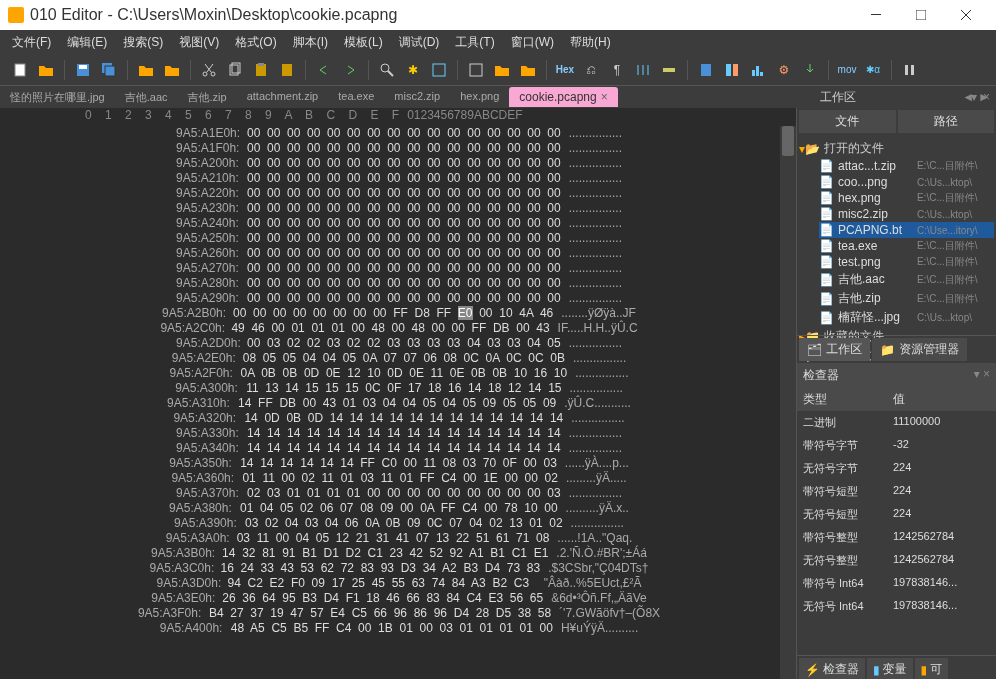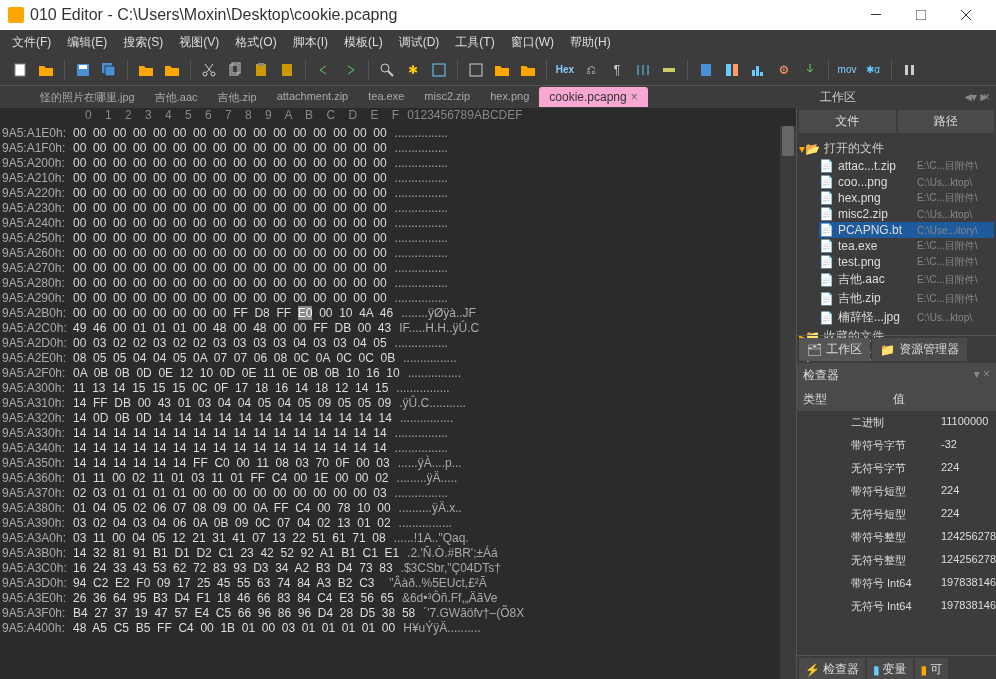--- a/index.html
+++ b/index.html
@@ -8,34 +8,34 @@
 .titlebar .icon{width:16px;height:16px;background:#ffa500;border-radius:2px;margin-right:6px;}
 .titlebar .title{flex:1;font-size:16px;}
 .winbtns{display:flex;gap:0;}
 .winbtn{width:45px;height:30px;display:flex;align-items:center;justify-content:center;color:#333;cursor:pointer;}
 .winbtn svg{width:10px;height:10px;}
 .menubar{height:24px;background:#3c3c3c;display:flex;align-items:center;padding:0 6px;gap:4px;}
 .menubar span{padding:3px 6px;color:#ddd;cursor:pointer;}
 .toolbar{height:32px;background:#3c3c3c;display:flex;align-items:center;padding:0 10px;gap:6px;border-bottom:1px solid #555;}
 .toolbar .tb{width:20px;height:20px;display:flex;align-items:center;justify-content:center;}
 .toolbar .sep{width:1px;height:20px;background:#555;margin:0 2px;}
-.tabbar{height:22px;background:#3c3c3c;display:flex;align-items:center;position:relative;padding-left:30px;}
+.tabbar{height:22px;background:#3c3c3c;display:flex;align-items:center;position:relative;}
 .tab{padding:3px 10px;color:#aaa;cursor:pointer;font-size:11px;}
 .tab.active{background:#f9a8d4;color:#333;border-radius:3px 3px 0 0;display:flex;align-items:center;gap:4px;}
 .tab.active .x{cursor:pointer;color:#666;}
 .tabbar .tools{margin-left:auto;display:flex;gap:4px;padding-right:6px;}
 .workarea-label{position:absolute;right:100px;color:#ccc;}
 .main{display:flex;height:575px;}
 .hexpane{flex:1;display:flex;flex-direction:column;background:#2b2b2b;position:relative;}
 .hexheader{height:18px;display:flex;font-family:Consolas,monospace;font-size:11px;color:#888;padding-left:2px;}
 .hexheader .addr{width:73px;}
 .hexheader .cols{letter-spacing:0;white-space:pre;}
 .hexheader .ascii{margin-left:8px;white-space:pre;}
 .hexrows{flex:1;overflow:hidden;font-family:Consolas,monospace;font-size:11px;line-height:15px;white-space:pre;}
-.hexrow{display:flex;height:15px;}
+.hexrow{display:flex;height:15px;justify-content:center;}
 .hexrow .addr{width:73px;color:#aaa;padding-left:2px;}
 .hexrow .bytes{color:#ddd;}
 .hexrow .ascii{margin-left:8px;color:#aaa;}
 .hexrow .bytes .hl{background:#888;color:#fff;}
 .scrollbar{position:absolute;right:0;top:18px;bottom:0;width:16px;background:#3c3c3c;}
 .scrollthumb{position:absolute;top:0;left:2px;right:2px;height:30px;background:#666;border-radius:2px;}
 .sidepane{width:200px;background:#3c3c3c;border-left:1px solid #555;display:flex;flex-direction:column;}
 .sidepane .hdr{display:flex;padding:2px;gap:2px;}
 .sidepane .hdr .col{flex:1;background:#4a4a4a;padding:3px 6px;text-align:center;color:#ddd;}
 .filetree{flex:0 0 auto;padding:4px 2px;font-size:11px;max-height:200px;}
@@ -46,21 +46,21 @@
 .tablike{display:flex;padding:2px;gap:2px;border-top:1px solid #555;}
 .tablike .t{padding:3px 8px;background:#4a4a4a;color:#ddd;cursor:pointer;display:flex;align-items:center;gap:4px;}
 .tablike .t.active{background:#555;}
 .inspector{flex:1;display:flex;flex-direction:column;}
 .inspector .lbl{padding:4px 6px;background:#4a4a4a;color:#ddd;display:flex;justify-content:space-between;}
 .inspector .cols{display:flex;background:#4a4a4a;align-items:flex-end;}
 .inspector .cols div{flex:1;padding:3px 6px;color:#ddd;}
 .inspector .rows{flex:1;}
 .inspector .row{display:flex;padding:2px 0;}
 .inspector .row div{flex:1;padding:2px 6px;color:#ddd;font-size:11px;}
-.inspector .row div:first-child{flex:0 0 90px;margin-left:48px;}
+.inspector .row div:first-child{flex:0 0 90px;}
 .bottomtabs{display:flex;padding:2px;gap:2px;border-top:1px solid #555;}
 .bottomtabs .bt{padding:3px 6px;background:#4a4a4a;color:#ddd;font-size:11px;cursor:pointer;display:flex;align-items:center;gap:3px;}
 svg{fill:currentColor;}
 .ico-folder{color:#ffa500;}
 .ico-file{color:#ffcc66;}
 </style>
 </head>
 <body>
 
 <div class="titlebar">

